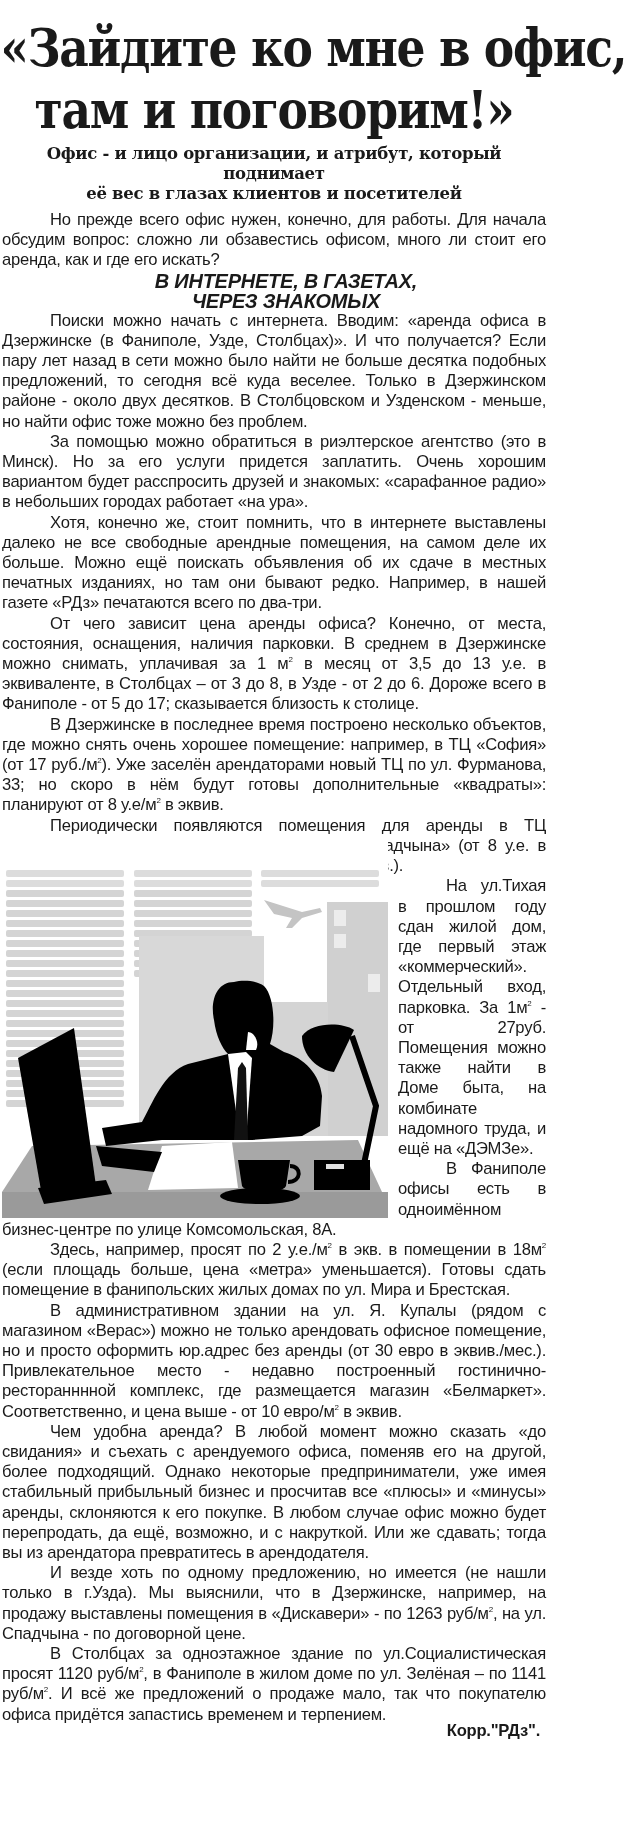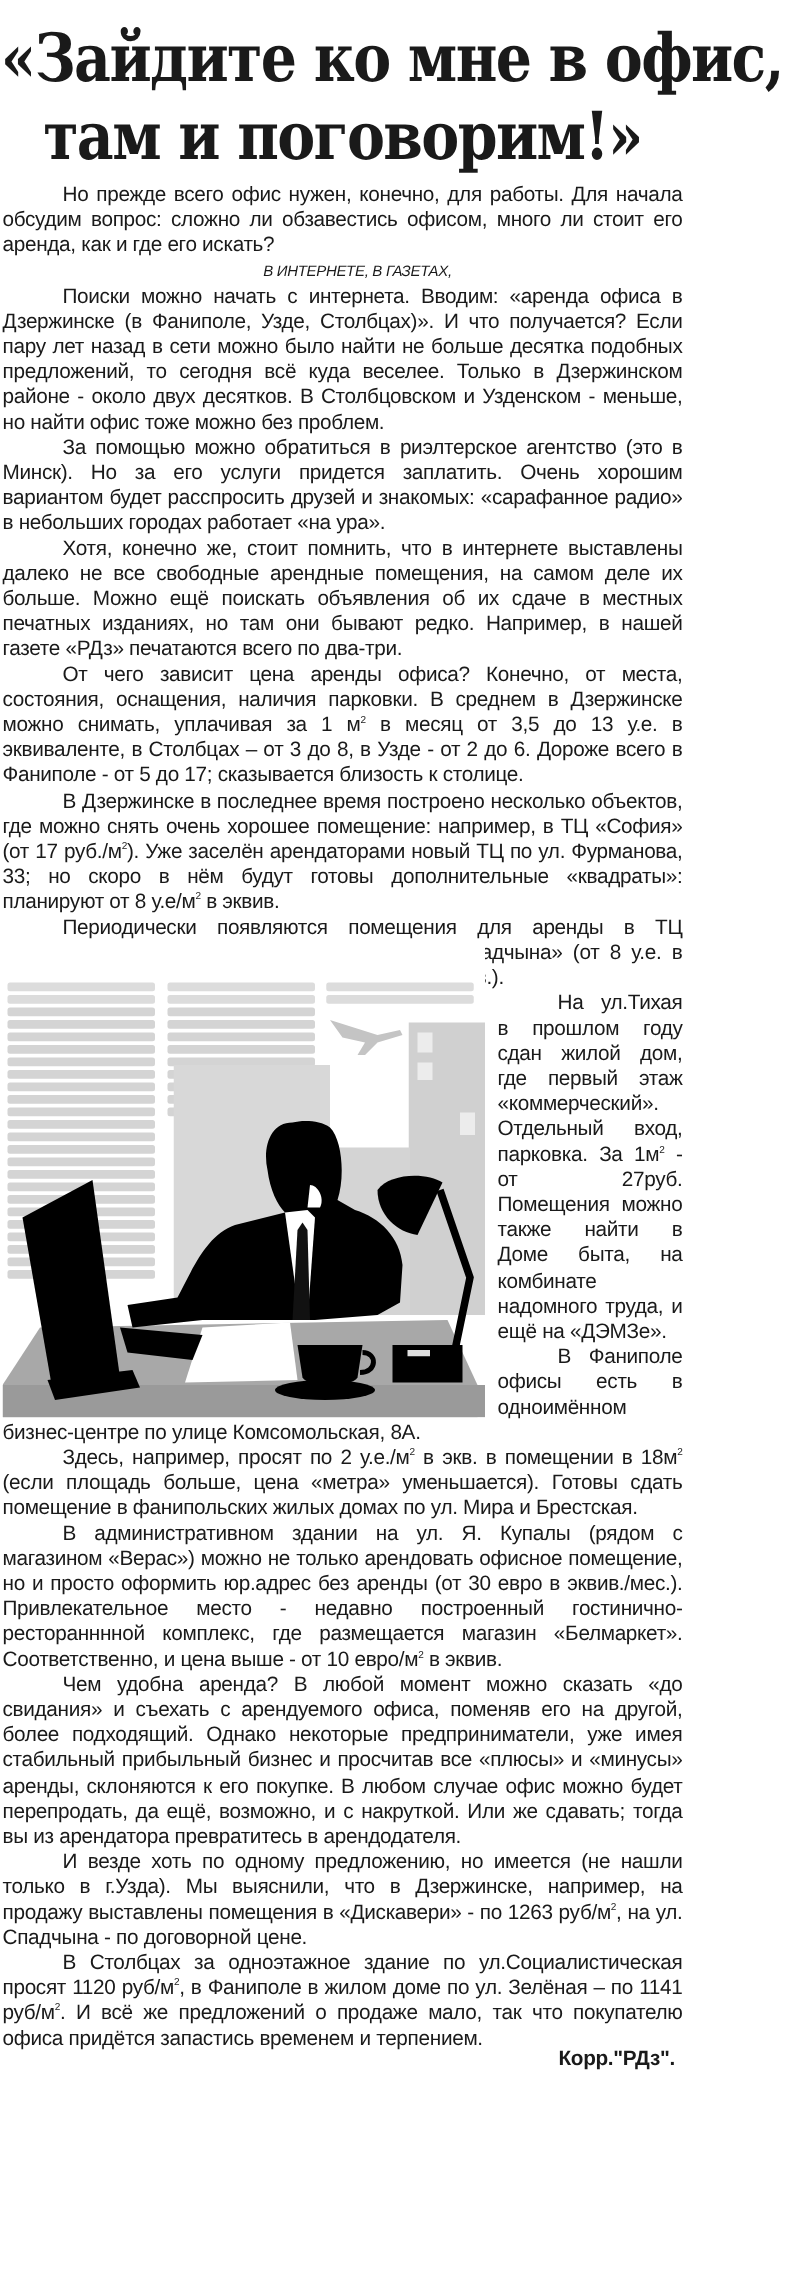--- a/index.html
+++ b/index.html
@@ -14,22 +14,22 @@
   .subhead {
     font-family: "DejaVu Serif", serif; font-weight: bold; text-align: center;
     font-size: 16.5px; line-height: 20px; margin: 4px 0 0 0; letter-spacing: -0.3px;
   }
   .body-text {
     font-family: "Liberation Sans", sans-serif; font-size: 16.6px; line-height: 20.2px;
     text-align: justify; margin: 0; padding: 0 2px; letter-spacing: -0.25px;
   }
   .p { margin: 0; text-indent: 48px; text-align: justify; }
   .section-head {
-    font-family: "Liberation Sans", sans-serif; font-weight: normal; font-style: italic;
-    text-align: center; font-size: 12px; line-height: 20px; margin: 0; padding-left: 24px;
+    font-family: "Liberation Sans", sans-serif; font-weight: bold; font-style: italic;
+    text-align: center; font-size: 20px; line-height: 20px; margin: 0; padding-left: 24px;
   }
   sup { font-size: 8px; line-height: 0; vertical-align: 7px; }
   .figure {
     float: left; width: 386px; height: 382px; margin: 6px 10px 0 0; position: relative;
     background: #ffffff; overflow: hidden;
   }
   .signature {
     font-family: "Liberation Sans", sans-serif; font-weight: bold; font-size: 16.6px;
     text-align: right; margin: 0; padding-right: 6px; line-height: 20px; margin-top: -4px;
   }
@@ -39,27 +39,30 @@
 <body>
 
 <div class="page">
 
   <h1 class="headline">
     <span class="l1">«Зайдите ко мне в офис,</span>
     <span class="l1">там и поговорим!»</span>
   </h1>
 
   <div class="subhead">
+    <div>Офис - и лицо организации, и атрибут, который поднимает</div>
+    <div>её вес в глазах клиентов и посетителей</div>
   </div>
 
   <div class="body-text" style="margin-top:6px;">
     <p class="p">Но прежде всего офис нужен, конечно, для работы. Для начала обсудим вопрос: сложно ли обзавестись офисом, много ли стоит его аренда, как и где его искать?</p>
 
     <div class="section-head">
       <div>В ИНТЕРНЕТЕ, В ГАЗЕТАХ,</div>
+      <div>ЧЕРЕЗ ЗНАКОМЫХ</div>
     </div>
     <p class="p">Поиски можно начать с интернета. Вводим: «аренда офиса в Дзержинске (в Фаниполе, Узде, Столбцах)». И что получается? Если пару лет назад в сети можно было найти не больше десятка подобных предложений, то сегодня всё куда веселее. Только в Дзержинском районе - около двух десятков. В Столбцовском и Узденском - меньше, но найти офис тоже можно без проблем.</p>
     <p class="p">За помощью можно обратиться в риэлтерское агентство (это в Минск). Но за его услуги придется заплатить. Очень хорошим вариантом будет расспросить друзей и знакомых: «сарафанное радио» в небольших городах работает «на ура».</p>
     <p class="p">Хотя, конечно же, стоит помнить, что в интернете выставлены далеко не все свободные арендные помещения, на самом деле их больше. Можно ещё поискать объявления об их сдаче в местных печатных изданиях, но там они бывают редко. Например, в нашей газете «РДз» печатаются всего по два-три.</p>
 
     <p class="p"><span>От чего зависит цена аренды офиса? Конечно, от места, состояния, оснащения, наличия парковки. В среднем в Дзержинске можно снимать, уплачивая за 1 м</span><sup>2</sup><span> в месяц от 3,5 до 13 у.е. в эквиваленте, в Столбцах – от 3 до 8, в Узде - от 2 до 6. Дороже всего в Фаниполе - от 5 до 17; сказывается близость к столице.</span></p>
     <p class="p"><span>В Дзержинске в последнее время построено несколько объектов, где можно снять очень хорошее помещение: например, в ТЦ «София» (от 17 руб./м</span><sup>2</sup><span>). Уже заселён арендаторами новый ТЦ по ул. Фурманова, 33; но скоро в нём будут готовы дополнительные «квадраты»: планируют от 8 у.е/м</span><sup>2</sup><span> в эквив.</span></p>
 
     <p class="p" style="margin-bottom:0;">Периодически появляются помещения для аренды в ТЦ «Тройка». Имеются они на 2-м этаже в ТЦ «Спадчына» (от 8 у.е. в эквив.) и на 3-м - в ТЦ «Родники» (от 6 евро в эквив.).</p>
 

